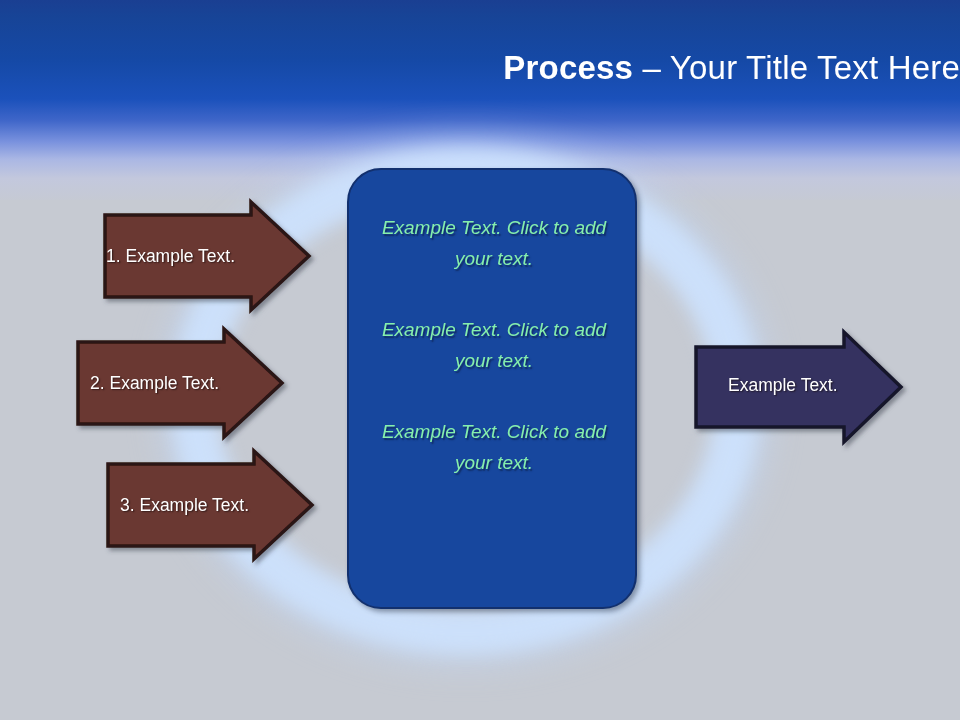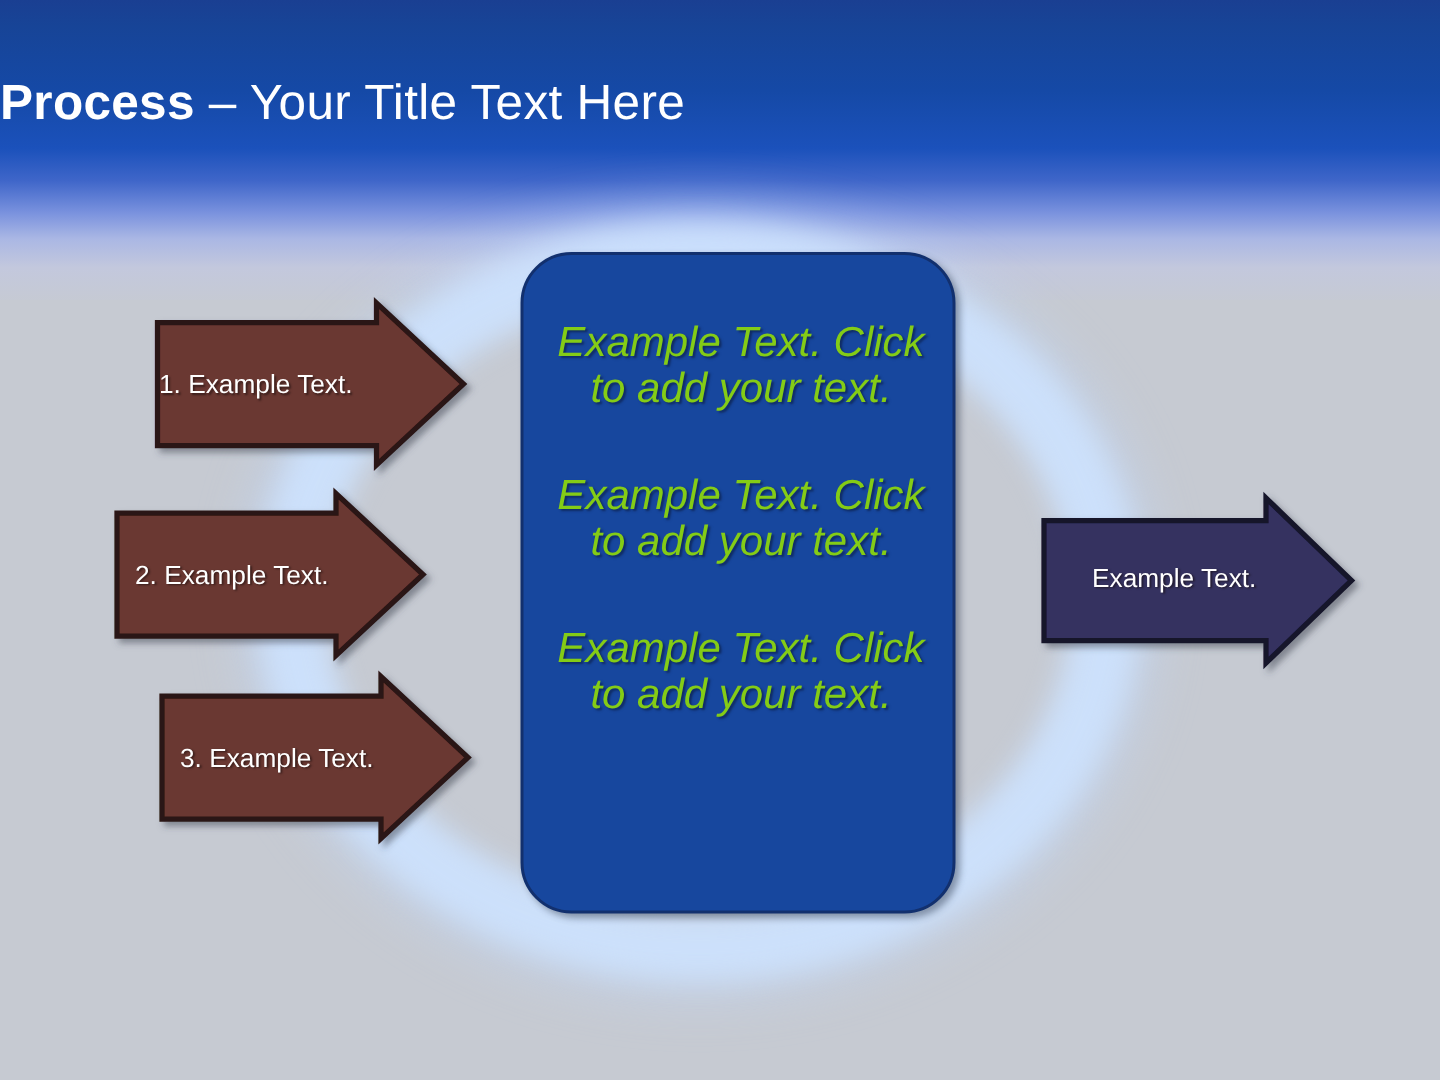--- a/index.html
+++ b/index.html
@@ -78,21 +78,21 @@
     box-sizing: border-box;
     filter: blur(16px);
   }
 
   
   .title {
     position: absolute;
     left: 0;
     top: 47px;
     width: 960px;
-    text-align: left;
+    text-align: right;
     color: #ffffff;
     font-size: 33px;
     line-height: 42px;
     letter-spacing: 0.2px;
     white-space: nowrap;
   }
   .title .t-strong { font-weight: bold; }
   .title .t-light  { font-weight: normal; }
 
   
@@ -115,23 +115,23 @@
     width: 290px;
     height: 441px;
     box-sizing: border-box;
     padding: 42px 22px 0 22px;
     display: flex;
     flex-direction: column;
     justify-content: flex-start;
     gap: 40px;
   }
   .cb-para {
-    color: #84cc16;
+    color: #86efac;
     font-style: italic;
-    font-size: 28px;
+    font-size: 19px;
     line-height: 31px;
     text-align: center;
     text-shadow: 1.5px 1.5px 1.5px rgba(10, 20, 50, 0.55);
   }
 
   
   .arrow {
     position: absolute;
   }
   .arrow svg { display: block; overflow: visible; }

